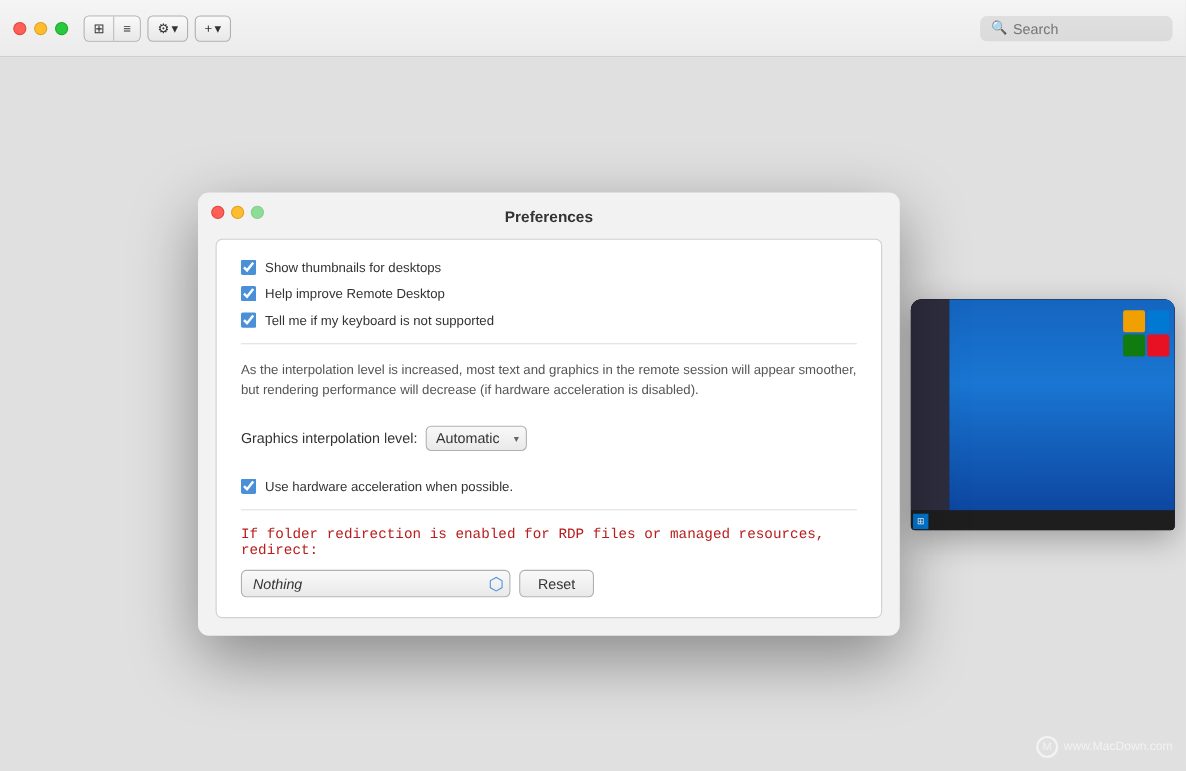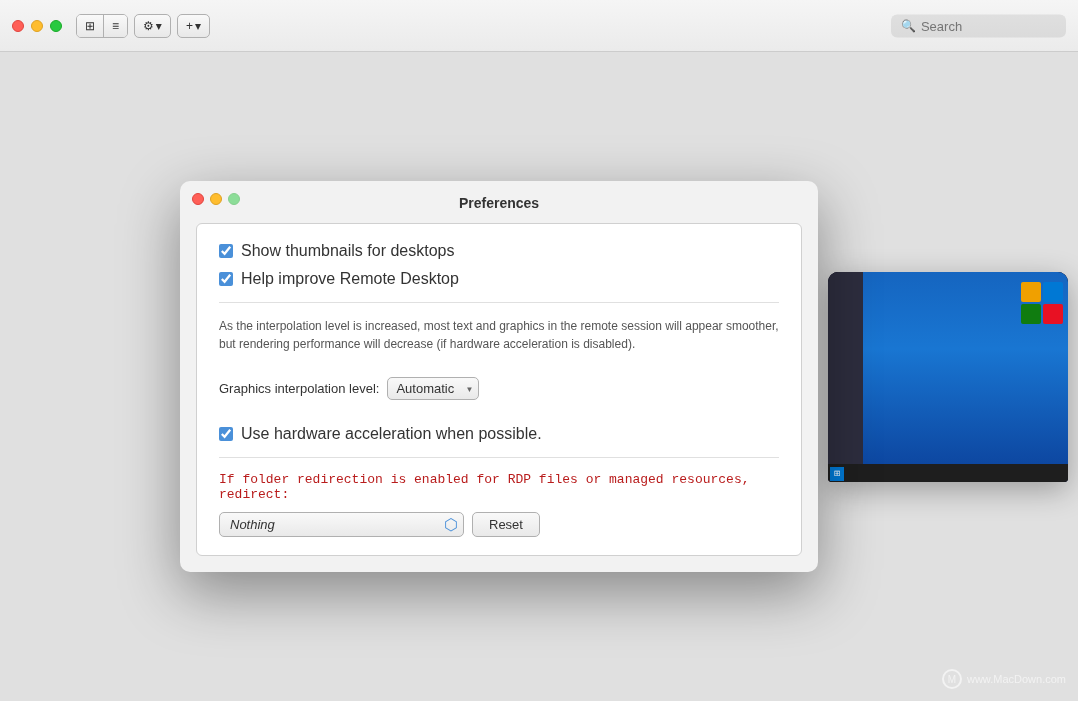--- a/index.html
+++ b/index.html
@@ -303,21 +303,21 @@
     }
 
     .checkbox-row input[type="checkbox"] {
       margin-right: 8px;
       width: 14px;
       height: 14px;
       accent-color: #4a90d9;
     }
 
     .checkbox-label {
-      font-size: 16px;
+      font-size: 12px;
       color: #333;
     }
 
     .divider {
       border: none;
       border-top: 1px solid #e0e0e0;
       margin: 14px 0;
     }
 
     .description-text {
@@ -515,20 +515,24 @@
       <div class="checkbox-row">
         <input type="checkbox" checked="" style="">
         <span class="checkbox-label">Show thumbnails for desktops</span>
       </div>
 
       <div class="checkbox-row">
         <input type="checkbox" checked="" style="">
         <span class="checkbox-label">Help improve Remote Desktop</span>
       </div>
 
+      <div class="checkbox-row">
+        <input type="checkbox" checked="" style="">
+        <span class="checkbox-label">Tell me if my keyboard is not supported</span>
+      </div>
 
 
       <hr class="divider">
 
       <p class="description-text">As the interpolation level is increased, most text and graphics in the remote session will appear smoother, but rendering performance will decrease (if hardware acceleration is disabled).</p>
 
       <div class="form-row">
         <span class="form-label">Graphics interpolation level:</span>
         <div class="select-wrapper">
           <select class="form-select">

